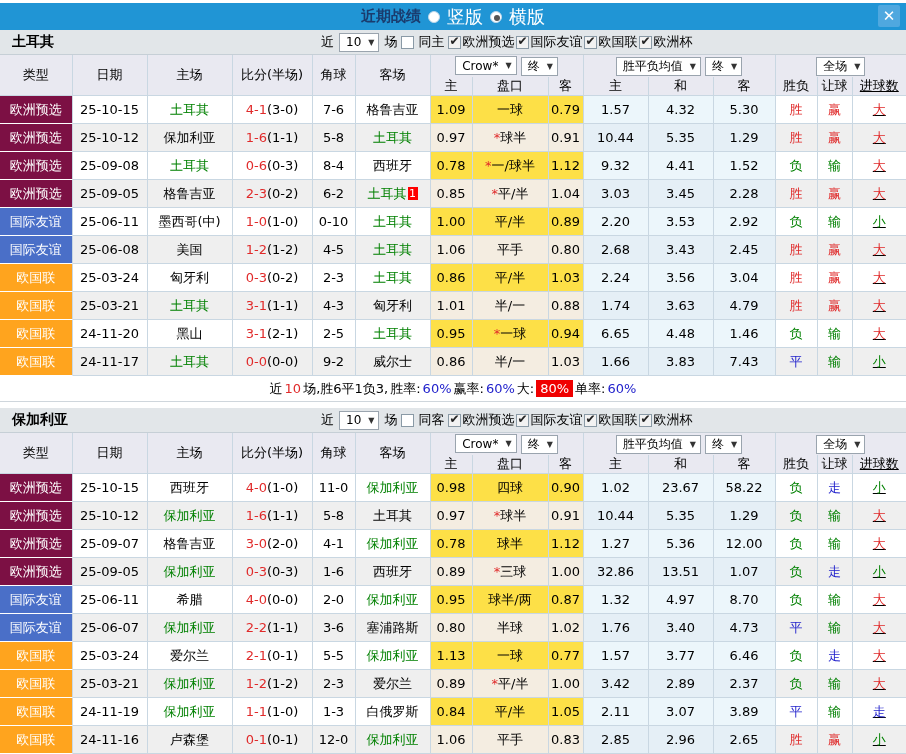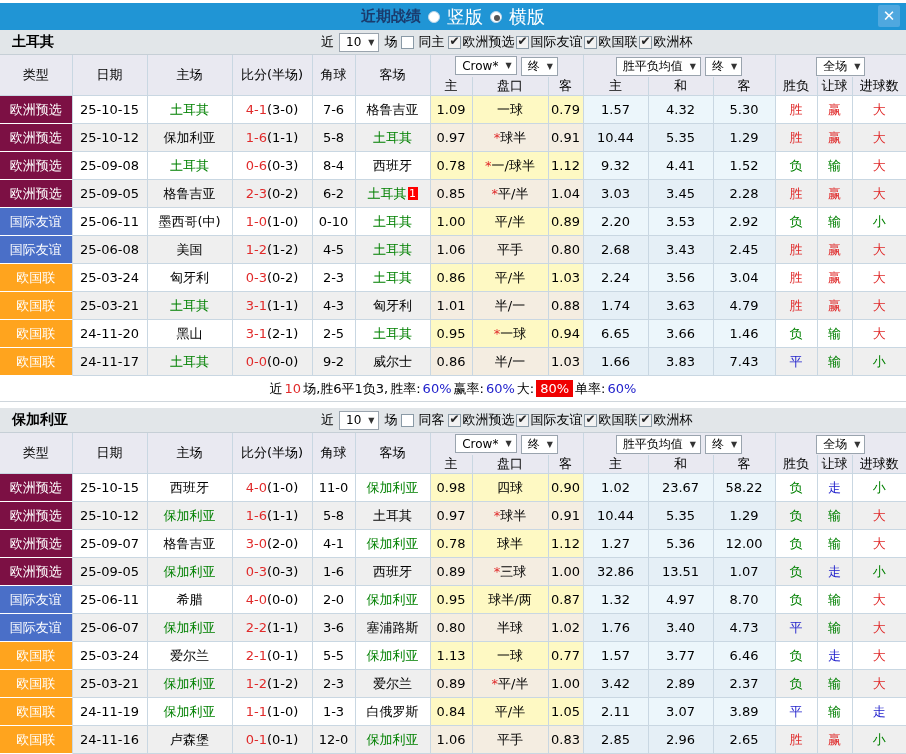--- a/index.html
+++ b/index.html
@@ -37,29 +37,29 @@
     border:1px solid #9AA4AE; height:19px; padding:0 4px 0 6px; font-size:12px;
     color:#000; gap:7px; cursor:pointer; white-space:nowrap; }
   .sel .arr { font-size:8px; color:#333; }
   .sel-count { margin:0 2px; }
 
   
   table.grid { width:906px; table-layout:fixed; border-collapse:collapse; }
   th,td { border-right:1px solid #C9D7E2; border-bottom:1px solid #C9D7E2;
     text-align:center; vertical-align:middle; font-size:13px; font-weight:normal;
     overflow:hidden; white-space:nowrap; }
-  th:last-child, td:last-child { border-right:0; }
+  th:last-child, td:last-child { border-right:0;text-decoration:underline; }
   thead th { background:#E9E9F1; color:#000; }
   tr.h1 th { height:22px; }
   tr.h2 th { height:18px; }
   tr.h1 .ddcell { border-bottom:0; }
   tbody tr { height:28px; }
   tbody td.col-plain { background:#fff; }
   tbody tr:nth-child(even) td.col-plain { background:#EFEFEF; }
-  tbody td.col-odds { background:#fef9c3; }
+  tbody td.col-odds { background:#fde047; }
   tbody tr:nth-child(even) td.col-odds { background:#F4EDE1; }
   tbody td.col-avg { background:#ECF6FB; }
   tbody tr:nth-child(even) td.col-avg { background:#E5EFF6; }
   td.type-cell { color:#fff; border-bottom:1px solid rgba(255,255,255,.45); }
   .t-qual { background:#7C1044; }
   .t-friendly { background:#4A6FC8; }
   .t-nations { background:#FFA41E; }
   .c-red { color:#E02A2A; }
   .c-green { color:#008000; }
   .c-blue { color:#2222CC; }
@@ -322,21 +322,21 @@
     <td class="type-cell t-nations">欧国联</td>
     <td class="col-plain">24-11-20</td>
     <td class="col-plain"><span>黑山</span></td>
     <td class="col-plain"><span class="c-red">3-1</span><span>(2-1)</span></td>
     <td class="col-plain">2-5</td>
     <td class="col-plain"><span class="c-green">土耳其</span></td>
     <td class="col-odds">0.95</td>
     <td class="col-odds"><span class="c-red">*</span><span>一球</span></td>
     <td class="col-odds">0.94</td>
     <td class="col-avg">6.65</td>
-    <td class="col-avg">3.66</td>
+    <td class="col-avg">4.48</td>
     <td class="col-avg">1.46</td>
     <td class="col-plain"><span class="c-green">负</span></td>
     <td class="col-plain"><span class="c-green">输</span></td>
     <td class="col-plain"><span class="c-red">大</span></td>
   </tr>
 
   <tr>
     <td class="type-cell t-nations">欧国联</td>
     <td class="col-plain">24-11-17</td>
     <td class="col-plain"><span class="c-green">土耳其</span></td>

